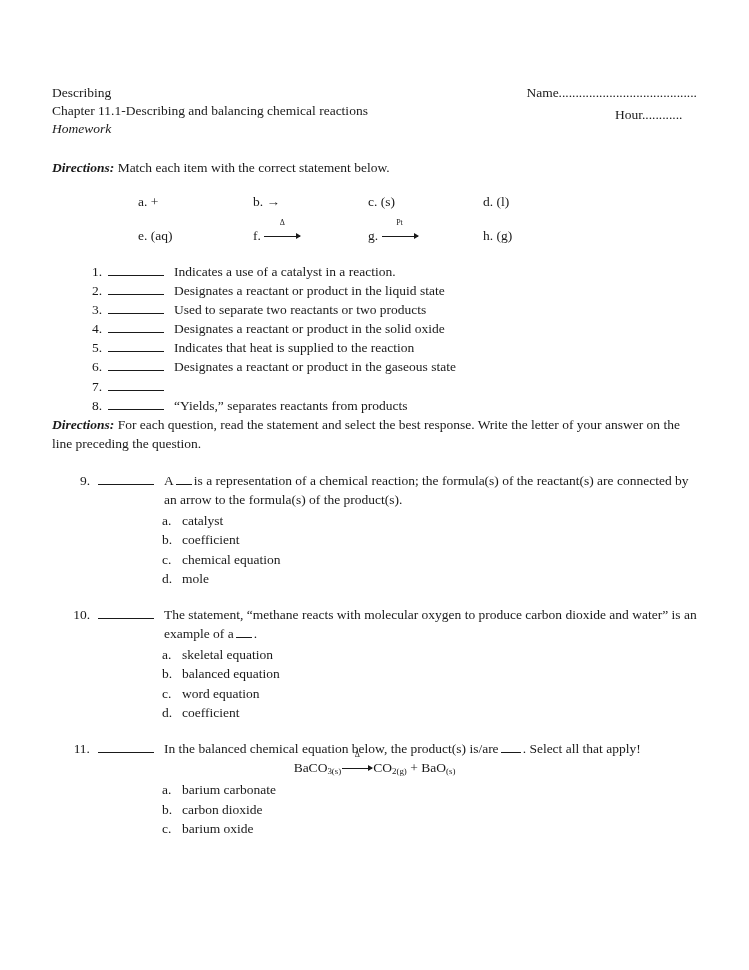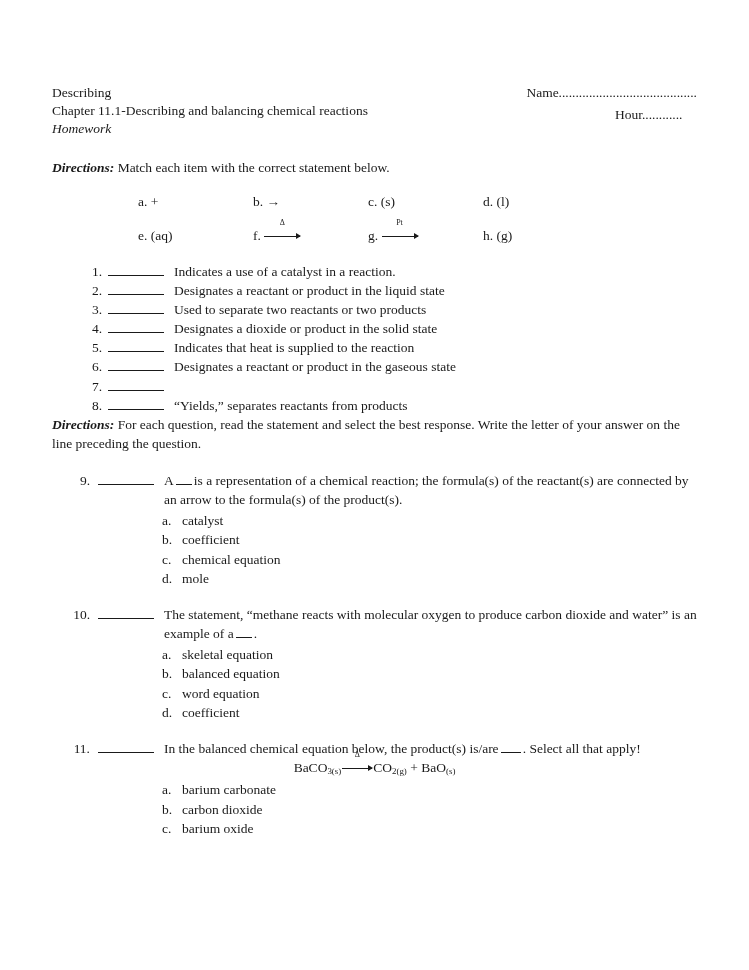--- a/index.html
+++ b/index.html
@@ -328,21 +328,21 @@
         <span class="match-text">Designates a reactant or product in the liquid state</span>
       </div>
       <div class="match-item">
         <span class="match-num">3.</span>
         <span class="match-blank"></span>
         <span class="match-text">Used to separate two reactants or two products</span>
       </div>
       <div class="match-item">
         <span class="match-num">4.</span>
         <span class="match-blank"></span>
-        <span class="match-text">Designates a dioxide or product in the solid state</span>
+        <span class="match-text">Designates a reactant or product in the solid oxide</span>
       </div>
       <div class="match-item">
         <span class="match-num">5.</span>
         <span class="match-blank"></span>
         <span class="match-text">Indicates that heat is supplied to the reaction</span>
       </div>
       <div class="match-item">
         <span class="match-num">6.</span>
         <span class="match-blank"></span>
         <span class="match-text">Designates a reactant or product in the gaseous state</span>

